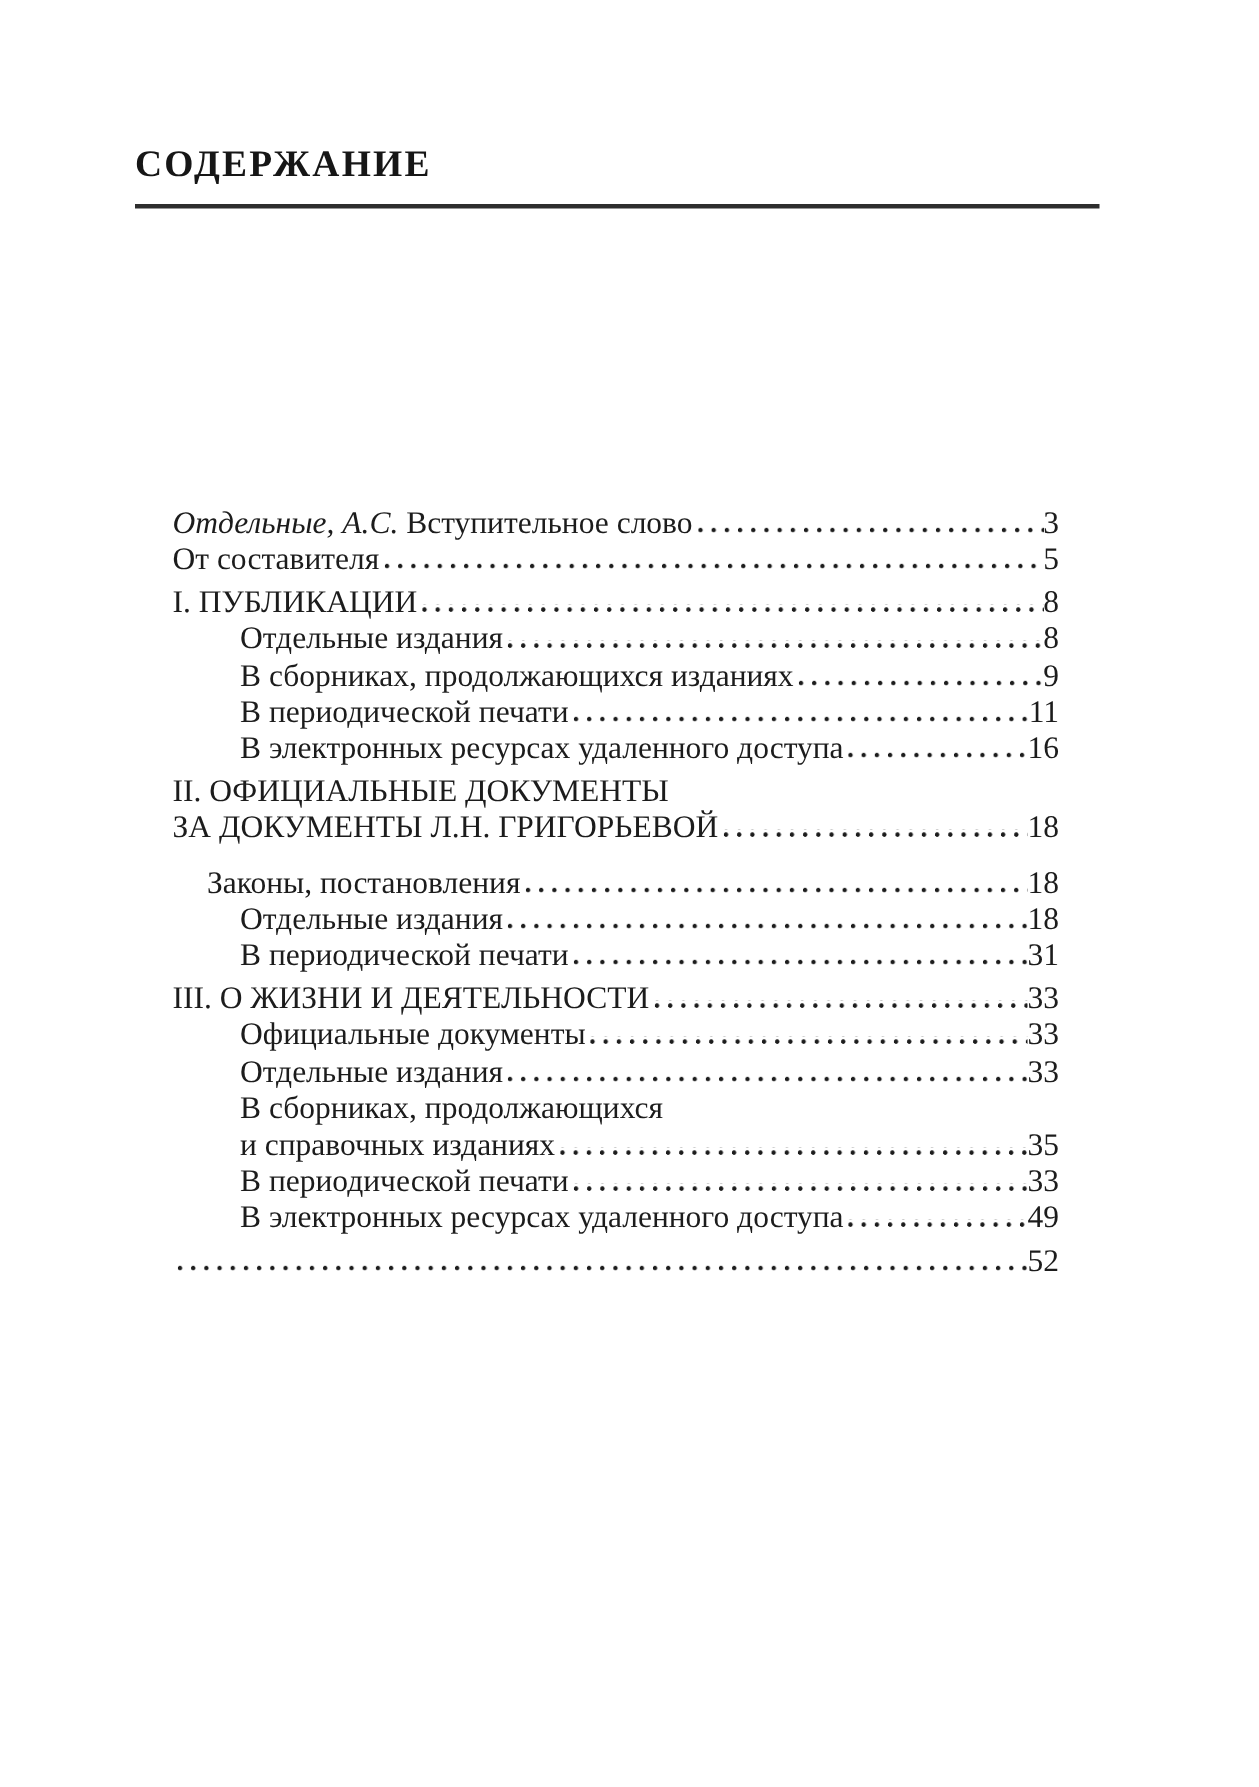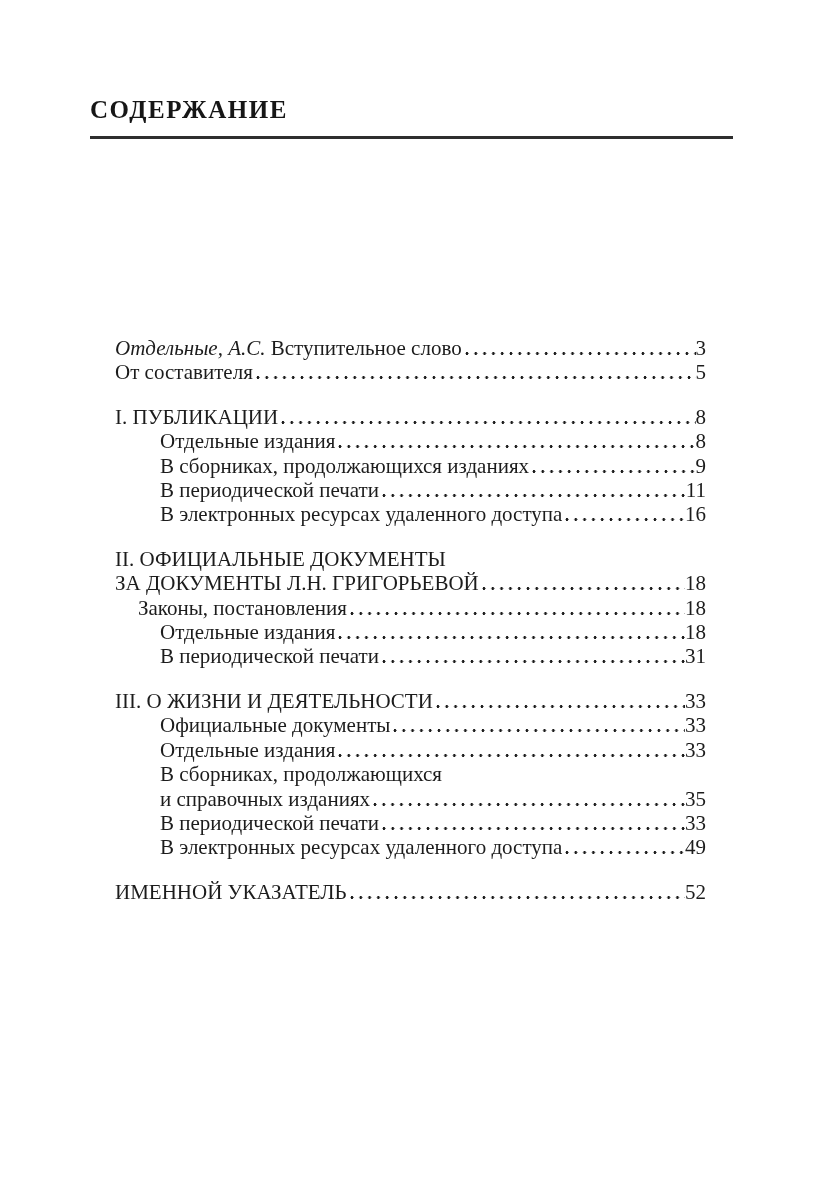--- a/index.html
+++ b/index.html
@@ -48,23 +48,23 @@
     width: 591px;
   }
   .toc-row {
     display: flex;
     align-items: baseline;
     font-size: 21px;
     line-height: 24.4px;
     white-space: nowrap;
   }
   .toc-row.section {
-    margin-top: 20px;
-  }
-  .toc-row.indent-1 { padding-left: 23px; }
+    margin-top: 4px;
+  }
+  .toc-row.indent-1 { padding-left: 23px; margin-top: 12px; }
   .toc-row.indent-2 { padding-left: 45px; }
   .toc-label {
     flex: 0 0 auto;
     white-space: pre;
   }
   .toc-label .it {
     font-style: italic;
   }
   .toc-dots {
     flex: 1 1 auto;
@@ -195,18 +195,17 @@
     <span class="toc-page">33</span>
   </div>
 
   <div class="toc-row indent-2">
     <span class="toc-label"><span class="it"></span><span class="tx">В электронных ресурсах удаленного доступа</span></span>
     <span class="toc-dots"></span>
     <span class="toc-page">49</span>
   </div>
 
   <div class="toc-row indent-0 section">
-    <span class="toc-label"><span class="it"></span><span class="tx">ИМЕННОЙ УКАЗАТЕЛЬ</span></span>
     <span class="toc-dots"></span>
     <span class="toc-page">52</span>
   </div>
 </div>
 </div>
 
 </body></html>

